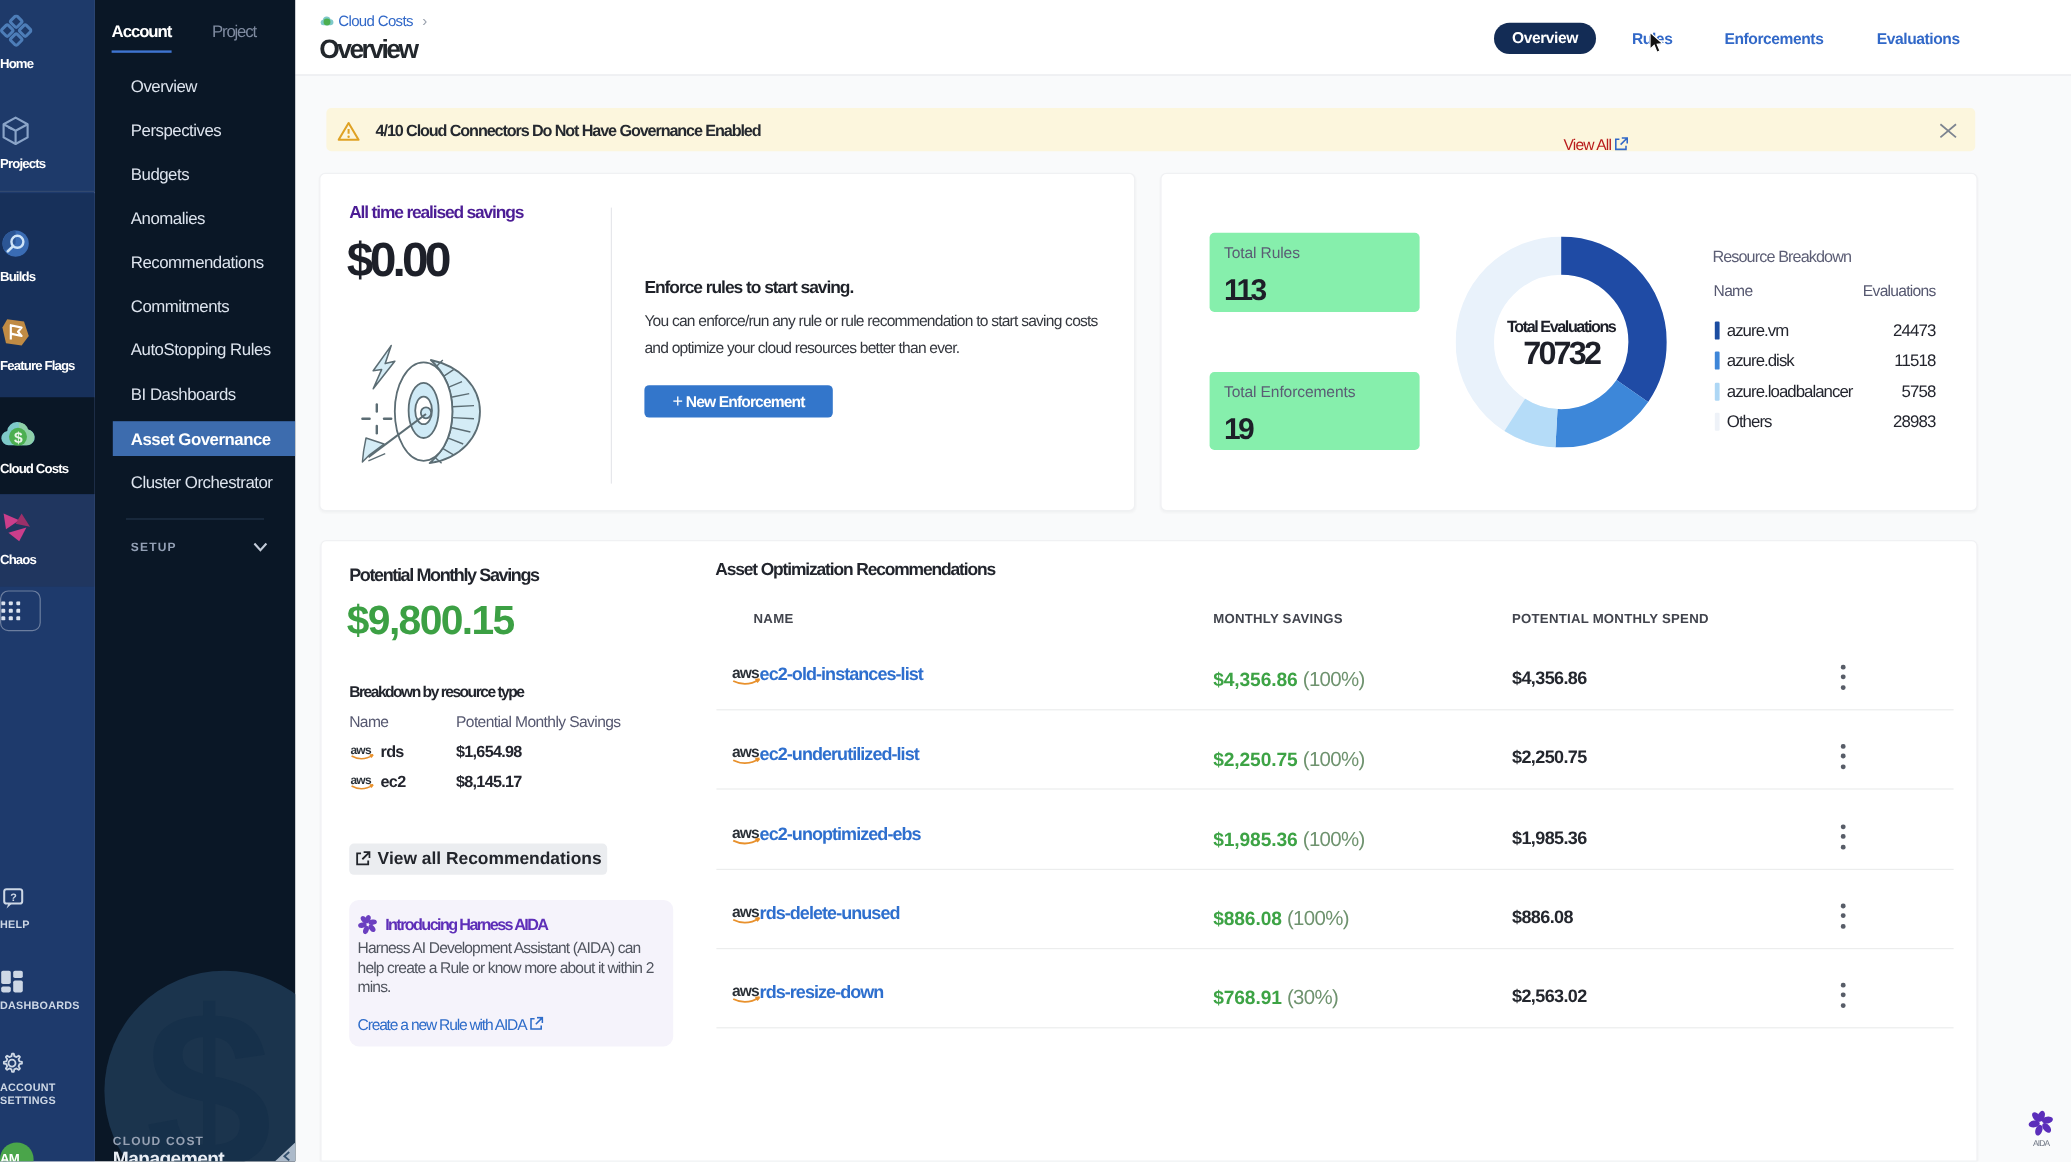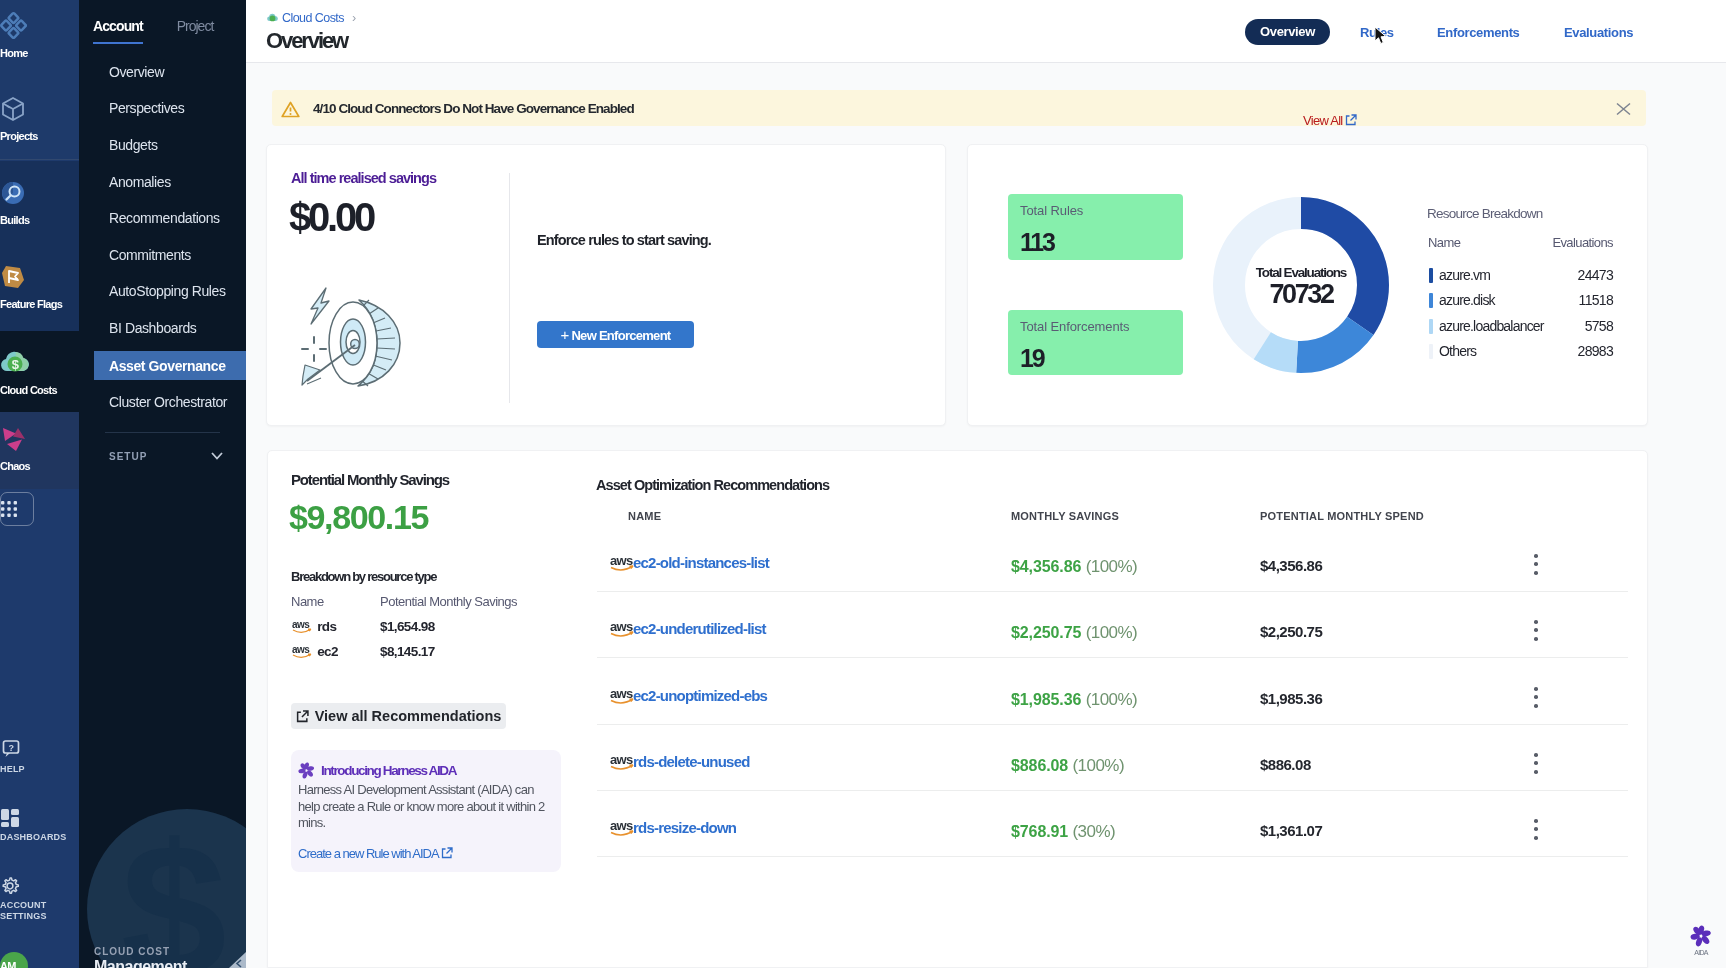--- a/index.html
+++ b/index.html
@@ -75,21 +75,21 @@
 .bbrt { position:absolute; left:23px; top:118px; font-size:13px; font-weight:bold; color:#22252d; letter-spacing:-1.25px; }
 .bhead { position:absolute; font-size:13px; color:#565870; letter-spacing:-0.5px; }
 .brow { position:absolute; font-size:13.5px; font-weight:bold; color:#23252e; letter-spacing:-0.6px; }
 .btn-grey { position:absolute; left:23px; top:252px; width:215px; height:26px; background:#ebedf0; border-radius:4px; font-size:14.5px; font-weight:bold; color:#22252b; text-align:center; line-height:26px; letter-spacing:0px; }
 .aidabox { position:absolute; left:23px; top:299px; width:270px; height:122px; background:#f5f3fb; border-radius:8px; overflow:hidden; }
 .aidabox .t { position:absolute; left:30px; top:13px; font-size:13.5px; font-weight:bold; color:#5e2fb8; letter-spacing:-1.35px; }
 .aidabox .b { position:absolute; left:7px; top:32px; font-size:13px; color:#51555f; line-height:16.5px; letter-spacing:-0.72px; white-space:nowrap; }
 .aidabox .l { position:absolute; left:7px; top:96px; font-size:13px; color:#2e6cc9; letter-spacing:-1.0px; }
 
 
-.aot { position:absolute; left:328px; top:26px; font-size:14.5px; font-weight:bold; color:#22252d; letter-spacing:-0.94px; }
+.aot { position:absolute; left:328px; top:16px; font-size:14.5px; font-weight:bold; color:#22252d; letter-spacing:-0.94px; }
 .thead { position:absolute; top:59px; font-size:11px; font-weight:bold; letter-spacing:.2px; color:#41444d; }
 .trow { position:absolute; left:329px; width:1031px; height:66px; border-bottom:1px solid #eceded; }
 .trow .aws { position:absolute; left:12px; top:27px; }
 .trow .nm { position:absolute; left:36px; top:28px; font-size:15px; font-weight:bold; color:#2e6fce; letter-spacing:-0.79px; }
 .trow .sav { position:absolute; left:414px; top:31px; font-size:16px; font-weight:bold; color:#3da345; letter-spacing:-0.1px; }
 .trow .pct { font-size:17px; font-weight:normal; color:#6f936f; letter-spacing:-0.55px; }
 .trow .spend { position:absolute; left:663px; top:31px; font-size:15px; font-weight:bold; color:#24272e; letter-spacing:-0.5px; }
 .trow .kebab { position:absolute; left:937px; top:28px; width:4px; } .trow .kebab i { display:block; width:3.6px; height:3.6px; border-radius:50%; background:#585d68; margin-bottom:4.9px; }
 </style>
 </head>
@@ -116,21 +116,21 @@
   <div class="railitem" style="top:96px;">
     <svg width="26" height="26" viewBox="0 0 26 26">
         <g fill="none" stroke="#8aa4c8" stroke-width="1.8" stroke-linejoin="round">
           <path d="M13 2 L23 7.5 L23 18.5 L13 24 L3 18.5 L3 7.5 Z"></path>
           <path d="M3 7.5 L13 13 L23 7.5 M13 13 L13 24"></path>
           <path d="M7 10 L10 11.5"></path>
         </g>
       </svg>
     <div class="lbl">Projects</div>
   </div>
-  <div class="railitem" style="top:180px;">
+  <div class="railitem" style="top:190px;">
     <svg width="26" height="26" viewBox="0 0 26 26">
         <circle cx="13" cy="13" r="11" fill="#3a6cb4"></circle>
         <path d="M13 2 A11 11 0 0 0 4 19 L 13 13 Z" fill="#2c5695"></path>
         <circle cx="14.5" cy="11.5" r="5" fill="none" stroke="#cfe4f7" stroke-width="2"></circle>
         <path d="M10.5 15.5 L6.5 19.5" stroke="#cfe4f7" stroke-width="2.2" stroke-linecap="round"></path>
       </svg>
     <div class="lbl">Builds</div>
   </div>
   <div class="railitem" style="top:264px;">
     <svg width="26" height="26" viewBox="0 0 26 26">
@@ -270,20 +270,21 @@
     <svg class="close-svg" style="position:absolute;left:1343px;top:12px;" width="17" height="14" viewBox="0 0 17 14">
         <path d="M2 1.5 L15 12.5 M15 1.5 L2 12.5" stroke="#7d8490" stroke-width="1.5"></path>
       </svg>
   </div>
 
   <div class="card" id="card1">
     <div class="h1">All time realised savings</div>
     <div class="big0">$0.00</div>
     <div class="vline"></div>
     <div class="h2">Enforce rules to start saving.</div>
+    <div class="para">You can enforce/run any rule or rule recommendation to start saving costs<br>and optimize your cloud resources better than ever.</div>
     <div class="btn-blue"><span style="font-weight:normal;font-size:15px;">+</span> New Enforcement</div>
 
     <svg style="position:absolute; left:32px; top:140px;" width="125" height="112" viewBox="0 0 125 112">
       <g fill="none" stroke="#5c6d74" stroke-width="1.5" stroke-linejoin="round">
 
         <path d="M27 3 L12 24 L19 23 L12 39 L30 16 L22 18 Z" fill="#d4ecf6" stroke-width="1.3"></path>
 
         <g stroke-width="2" stroke-linecap="round">
             <path d="M15 52 L15 58"></path>
             <path d="M15 70 L15 76"></path>
@@ -443,21 +444,21 @@
           <i></i>
         </div>
     </div>
     <div class="trow" style="top:340px;">
       <svg class="aws" width="27" height="19" viewBox="0 0 27 19">
           <text x="1" y="12" font-size="13" font-weight="bold" fill="#2b3138">aws</text>
           <path d="M2 14.5 Q13 20 24 13 M24 13 l-3.6 .3 M24 13 l-2.2 2.6" stroke="#e8912d" stroke-width="1.5" fill="none"></path>
         </svg>
       <div class="nm">rds-resize-down</div>
       <div class="sav">$768.91 <span class="pct">(30%)</span></div>
-      <div class="spend">$1,361.07</div>
+      <div class="spend">$2,563.02</div>
       <div class="kebab">
           <i></i>
           <i></i>
           <i></i>
         </div>
     </div>
   </div>
 </div>
 
 <div style="position:absolute; left:1686px; top:925px; width:30px; text-align:center;">

